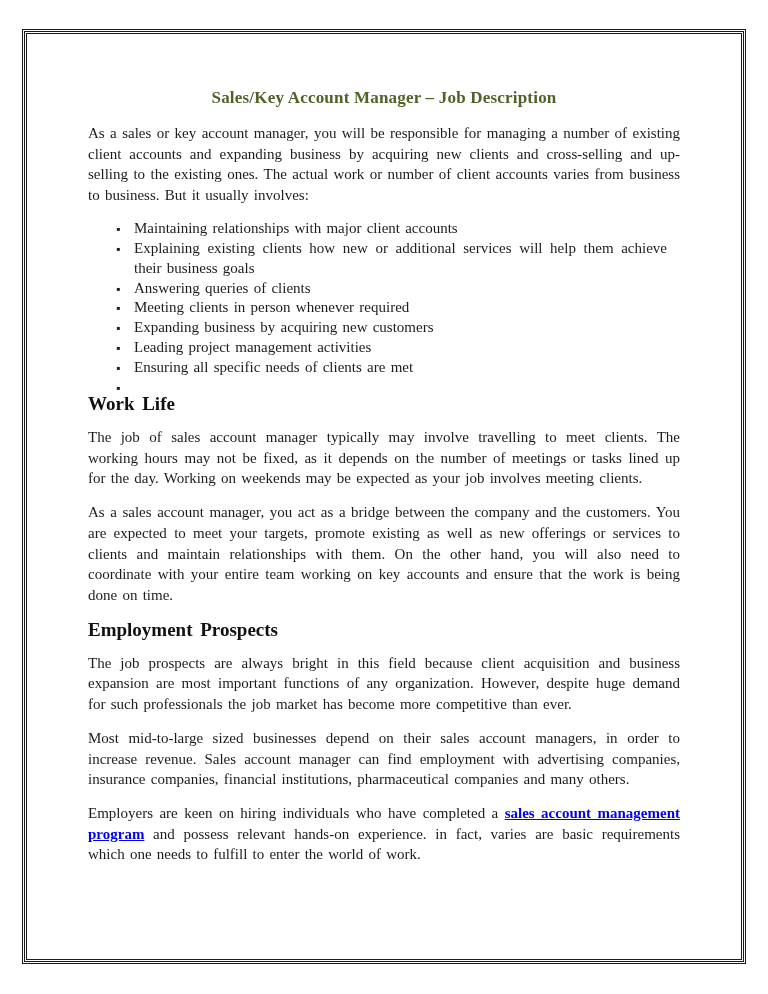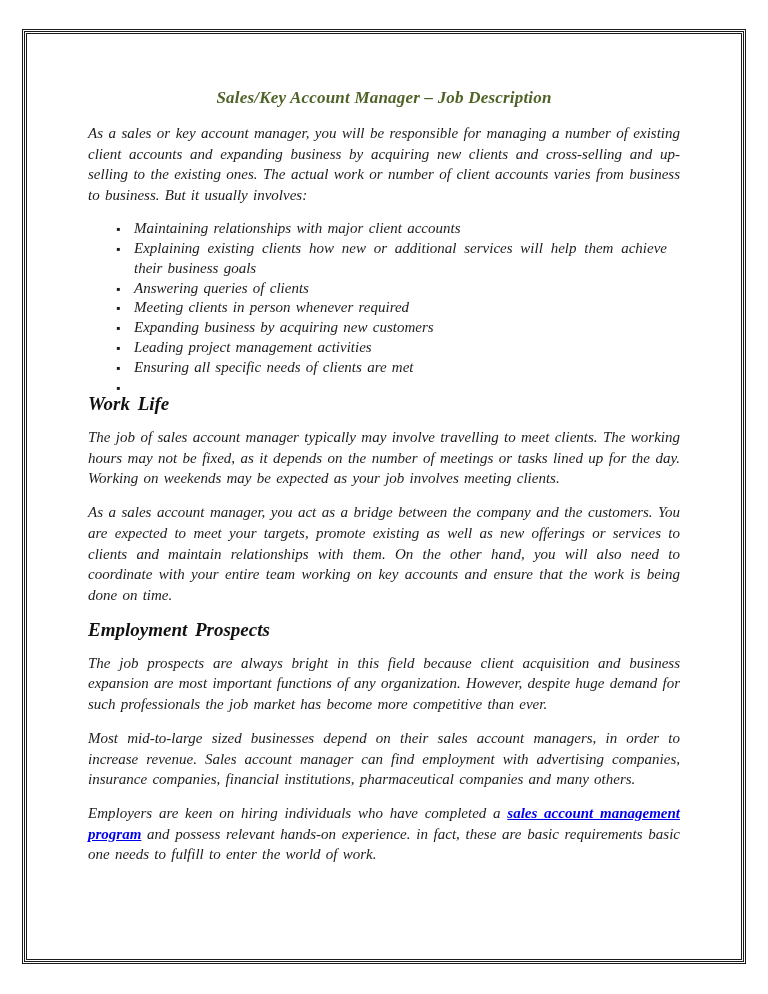--- a/index.html
+++ b/index.html
@@ -24,21 +24,20 @@
     bottom: 30px;
     border: 1px solid #1a1a1a;
     padding: 1px;
     box-sizing: border-box;
   }
   .frame-mid {
     height: 100%;
     border: 1px solid #1a1a1a;
     padding: 1px;
     box-sizing: border-box;
-    font-style: italic;
   }
   .frame-inner {
     height: 100%;
     border: 1px solid #1a1a1a;
     box-sizing: border-box;
     overflow: hidden;
   }
   .content {
     padding: 53px 61px 0 61px;
   }
@@ -146,18 +145,18 @@
         <p class="para">The job of sales account manager typically may involve travelling to meet clients. The working hours may not be fixed, as it depends on the number of meetings or tasks lined up for the day. Working on weekends may be expected as your job involves meeting clients.</p>
 
         <p class="para">As a sales account manager, you act as a bridge between the company and the customers. You are expected to meet your targets, promote existing as well as new offerings or services to clients and maintain relationships with them. On the other hand, you will also need to coordinate with your entire team working on key accounts and ensure that the work is being done on time.</p>
 
         <h2 class="section-heading">Employment Prospects</h2>
 
         <p class="para">The job prospects are always bright in this field because client acquisition and business expansion are most important functions of any organization. However, despite huge demand for such professionals the job market has become more competitive than ever.</p>
 
         <p class="para">Most mid-to-large sized businesses depend on their sales account managers, in order to increase revenue. Sales account manager can find employment with advertising companies, insurance companies, financial institutions, pharmaceutical companies and many others.</p>
 
-        <p class="para"><span>Employers are keen on hiring individuals who have completed a </span><a class="doc-link">sales account management program</a><span> and possess relevant hands-on experience. in fact, these are basic requirements basic one needs to fulfill to enter the world of work.</span></p>
+        <p class="para"><span>Employers are keen on hiring individuals who have completed a </span><a class="doc-link">sales account management program</a><span> and possess relevant hands-on experience. in fact, varies are basic requirements which one needs to fulfill to enter the world of work.</span></p>
 
       </div>
     </div>
   </div>
 </div>
 
 </body></html>

